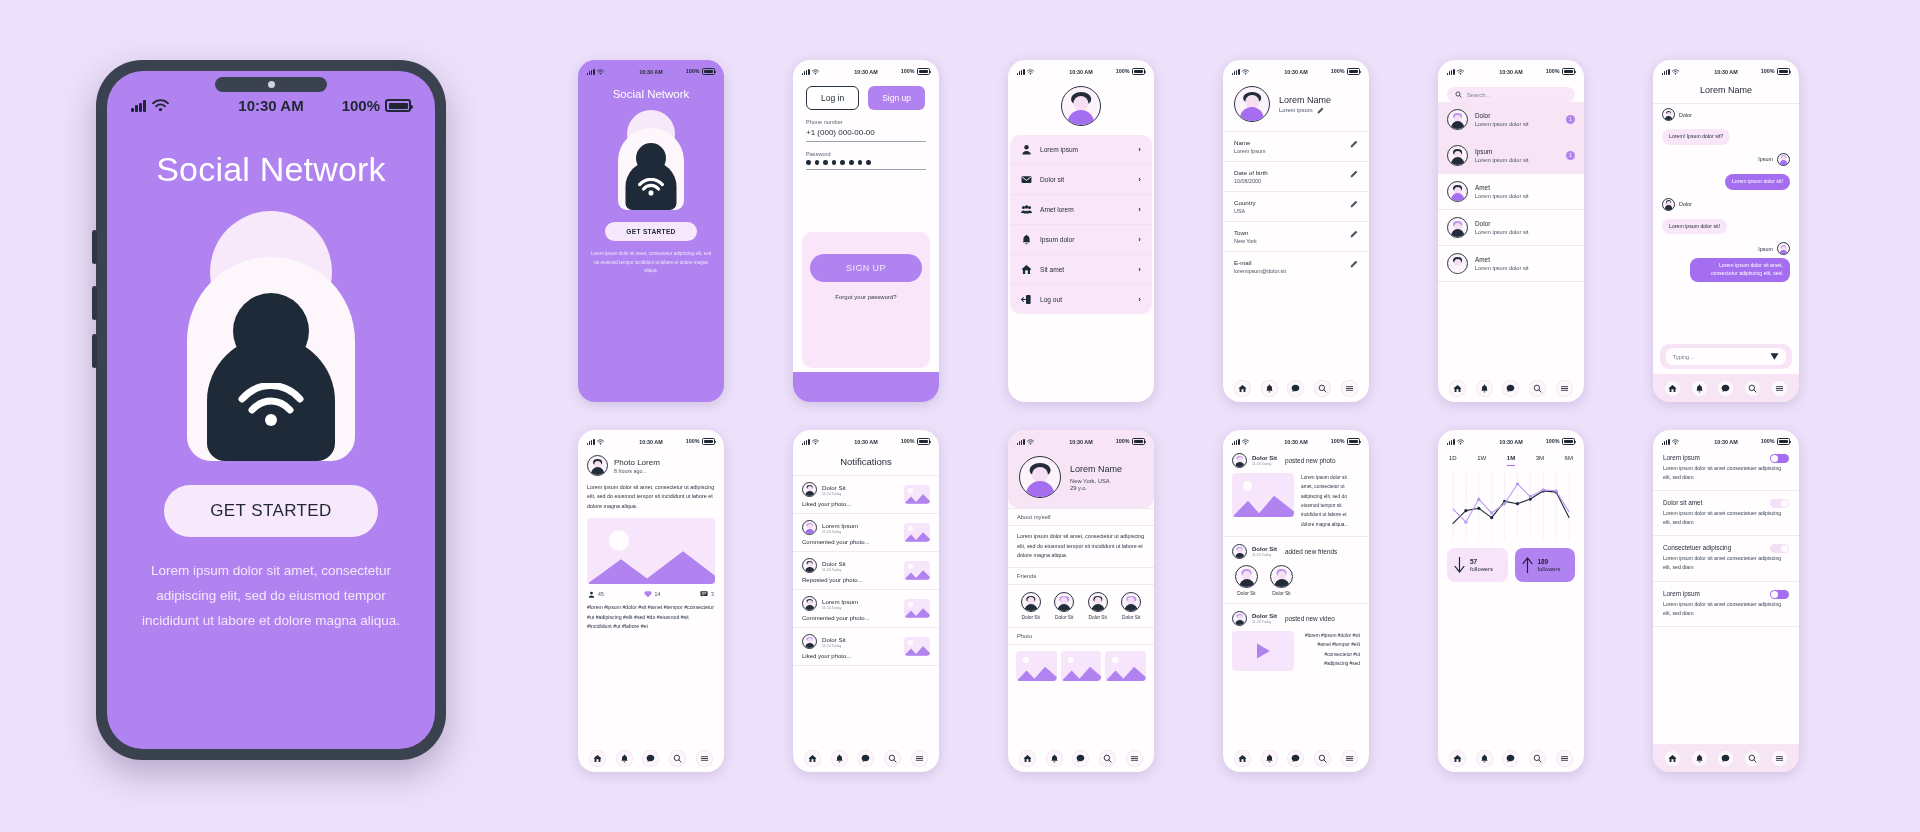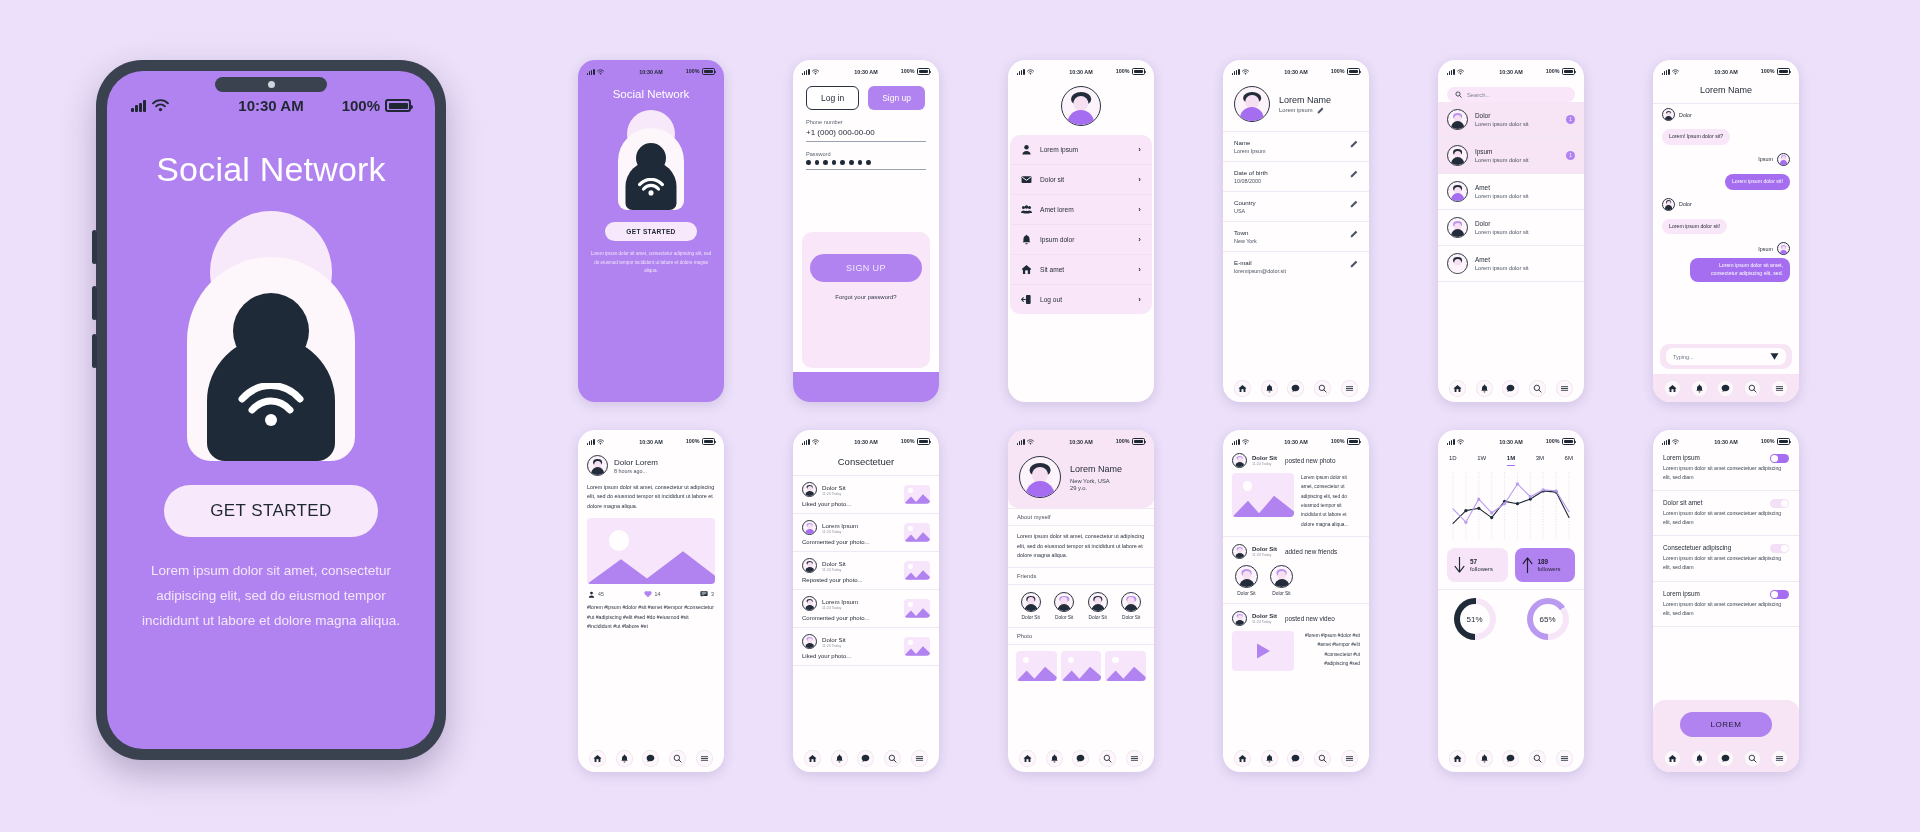--- a/index.html
+++ b/index.html
@@ -846,21 +846,21 @@
             </span>
           </span>
       </div>
       <div class="post-head">
         <span class="ava dark" style="width:21px;height:21px">
             <i class="hair"></i>
             <i class="face"></i>
             <i class="shirt"></i>
           </span>
         <div>
-            <div style="font-size:8px">Dolor Lorem</div>
+            <div style="font-size:8px">Photo Lorem</div>
              <div style="font-size:5.4px;color:#4a5362;margin-top:1px">8 hours ago...</div>
           </div>
       </div>
       <div class="post-txt">Lorem ipsum dolor sit amet, consectetur ut adipiscing elit, sed do eiusmod tempor sit incididunt ut labore et dolore magna aliqua.</div>
       <div class="img-ph" style="margin:7px 9px 0;height:66px">
         <span class="sun"></span>
         <svg viewBox="0 0 128 60" preserveAspectRatio="none" style="position:absolute;bottom:0;width:100%;height:62%">
             <path d="M0 60 34 24 60 52 96 12 128 48V60z" fill="#b183f0"></path>
           </svg>
       </div>
@@ -936,21 +936,21 @@
             </svg>
         </span>
         <span class="sb-time">10:30 AM</span>
         <span class="sb-right">
             <span>100%</span>
             <span class="batt">
               <span></span>
             </span>
           </span>
       </div>
-      <div class="ntitle">Consectetuer</div>
+      <div class="ntitle">Notifications</div>
 
       <div class="nrow">
         <div class="top">
             <span class="ava dark" style="width:15px;height:15px">
               <i class="hair"></i>
               <i class="face"></i>
               <i class="shirt"></i>
             </span>
           <div>
               <div class="nm">Dolor Sit</div>
@@ -1415,28 +1415,20 @@
           <svg width="11" height="16" viewBox="0 0 12 18">
               <path d="M6 18V3M1 7.4 6 1l5 6.4" stroke="#231c33" stroke-width="1.3" fill="none" stroke-linecap="round" stroke-linejoin="round"></path>
             </svg>
           <div>
               <div class="num">189</div>
                <div class="lb">followers</div>
             </div>
         </div>
       </div>
 
-      <div class="donuts">
-        <div class="donut" id="donut-0" style="background: conic-gradient(from 180deg, rgb(30, 42, 56) 0deg, rgb(30, 42, 56) 183.6deg, rgb(246, 230, 248) 183.6deg, rgb(246, 230, 248) 360deg);">
-          <div class="hole">51%</div>
-        </div>
-        <div class="donut" id="donut-1" style="background: conic-gradient(from 180deg, rgb(185, 154, 240) 0deg, rgb(185, 154, 240) 234deg, rgb(246, 230, 248) 234deg, rgb(246, 230, 248) 360deg);">
-          <div class="hole">65%</div>
-        </div>
-      </div>
 
       <div class="navbar">
         <span class="nv">
             <svg viewBox="0 0 20 20">
               <path d="M10 2 1.4 9.3l1.3 1.5.8-.7V18h13V10.1l.8.7 1.3-1.5z" fill="#1e2a38"></path>
               <rect x="7.7" y="11.6" width="4.6" height="6.4" fill="#fdf7fb"></rect>
             </svg>
           </span>
         <span class="nv">
             <svg viewBox="0 0 20 20">
@@ -1509,23 +1501,20 @@
           </span>
       </div>
       <div class="set-row">
         <div class="k">Lorem ipsum</div>
         <div class="d">Lorem ipsum dolor sit amet consectetuer adipiscing elit, sed diam</div>
         <span class="tgl on">
             <i></i>
           </span>
       </div>
 
-      <div class="set-foot">
-        <button class="set-btn">LOREM</button>
-      </div>
       <div class="navbar pink">
         <span class="nv">
             <svg viewBox="0 0 20 20">
               <path d="M10 2 1.4 9.3l1.3 1.5.8-.7V18h13V10.1l.8.7 1.3-1.5z" fill="#1e2a38"></path>
               <rect x="7.7" y="11.6" width="4.6" height="6.4" fill="#fdf7fb"></rect>
             </svg>
           </span>
         <span class="nv">
             <svg viewBox="0 0 20 20">
               <path d="M10 1.2a1.5 1.5 0 0 1 1.5 1.5v.6A5.6 5.6 0 0 1 15.6 9v4l1.4 2.2H3l1.4-2.2V9a5.6 5.6 0 0 1 4.1-5.7v-.6A1.5 1.5 0 0 1 10 1.2z" fill="#1e2a38"></path>

